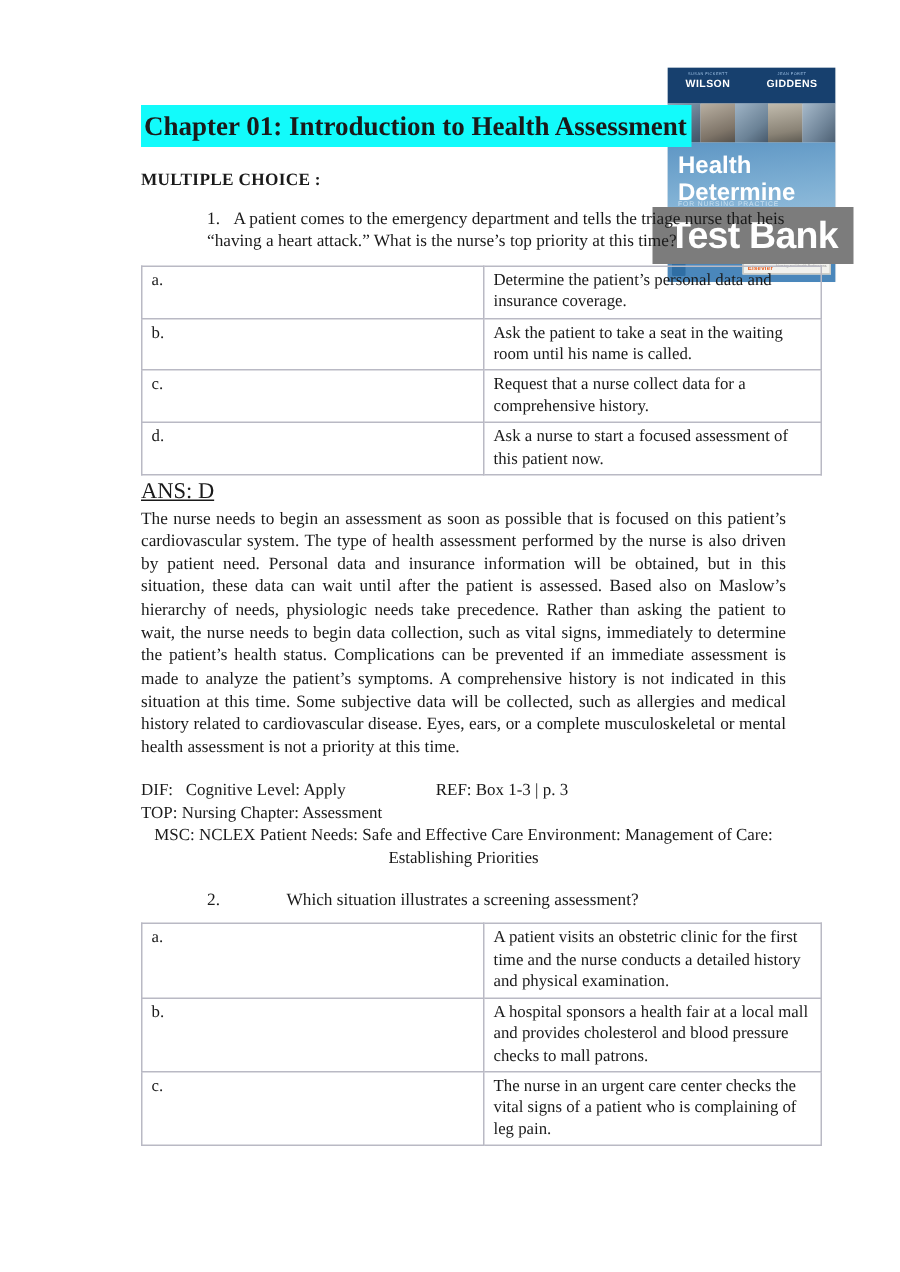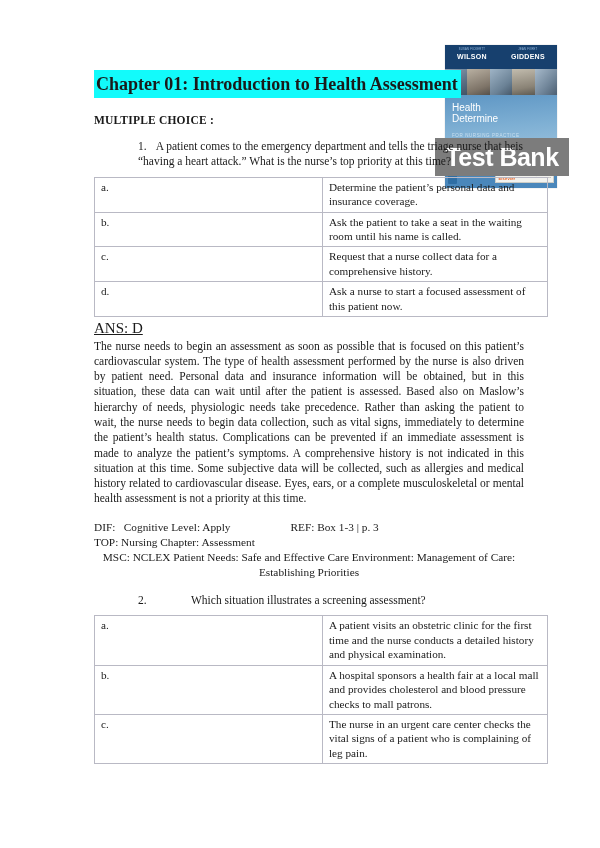--- a/index.html
+++ b/index.html
@@ -85,24 +85,24 @@
     left: 0; right: 0;
     top: 50px; bottom: 20px;
     background: linear-gradient(175deg,#5e96c4 0%, #7fb0d4 45%, #a9cbe2 100%);
   }
   .cover-title {
     position: absolute;
     left: 7px;
     top: 7px;
     right: 5px;
     font-family: "Liberation Sans", sans-serif;
-    font-size: 10px;
+    font-size: 16px;
     line-height: 1.12;
     color: #ffffff;
-    font-weight: 400;
+    font-weight: 700;
   }
   .cover-subtitle {
     position: absolute;
     left: 7px;
     top: 38px;
     right: 6px;
     font-family: "Liberation Sans", sans-serif;
     font-size: 4.5px;
     letter-spacing: .6px;
     color: #d9eaf6;

